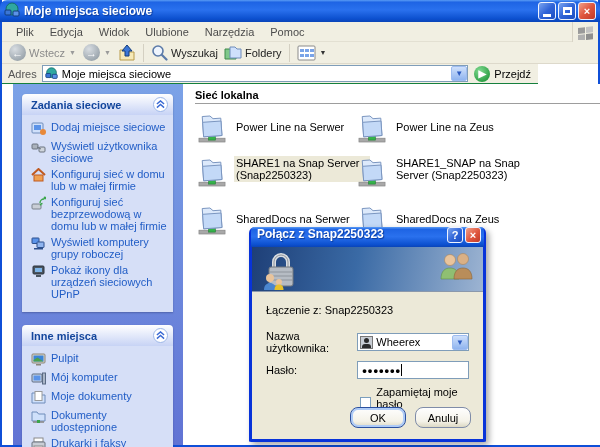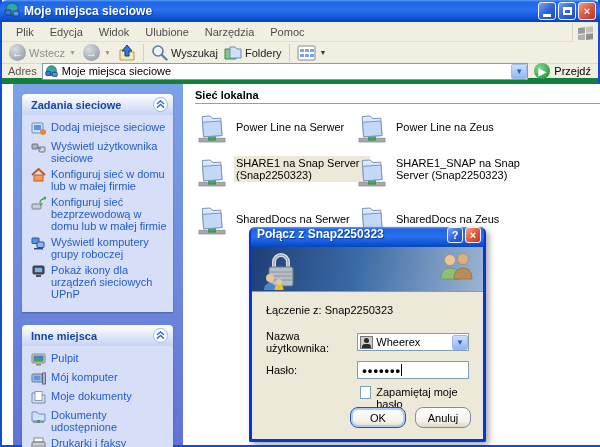--- a/index.html
+++ b/index.html
@@ -34,22 +34,22 @@
     display:flex; align-items:center; padding-left:4px; border-bottom:1px solid #ddd9cb; }
   .tbtn { display:flex; align-items:center; gap:3px; padding:0 3px; height:20px; }
   .tbtn .lbl { color:#8b8b8b; }
   .tbtn .lblk { color:#222; }
   .circle { width:17px; height:17px; border-radius:50%; display:flex; align-items:center; justify-content:center;
     background:radial-gradient(circle at 35% 30%,#d8dde2,#9aa4ac 75%); color:#fff; font-size:11px; font-weight:bold; }
   .drop { color:#9a9a9a; font-size:7px; margin:0 1px; }
   .tsep { width:1px; height:18px; background:#d4d0c2; margin:0 4px; }
 
   
-  .addressbar { position:absolute; left:0; top:64px; width:596px; height:20px; background:#f1efe2;
-    display:flex; align-items:center; padding:0 3px; border-bottom:6px solid #15803d; }
+  .addressbar { position:absolute; left:0; top:64px; width:536px; height:20px; background:#f1efe2;
+    display:flex; align-items:center; padding:0 3px; border-bottom:1px solid #15803d; }
   .addr-label { color:#555; margin:0 5px 0 3px; }
   .addr-combo { flex:1; height:17px; background:#fff; border:1px solid #7f9db9; display:flex; align-items:center; padding-left:2px; }
   .addr-combo .val { margin-left:4px; color:#000; flex:1; }
   .combo-btn { width:16px; height:15px; background:linear-gradient(180deg,#cfe0fb,#8fb4ef); border:1px solid #9ebcf0;
     border-radius:2px; display:flex; align-items:center; justify-content:center; color:#2c5ac0; font-size:8px; }
   .go { display:flex; align-items:center; gap:4px; margin-left:6px; padding-right:4px; }
   .gocircle { width:16px; height:16px; border-radius:50%; background:radial-gradient(circle at 35% 30%,#7fd98f,#2a9e43 75%);
     color:#fff; display:flex; align-items:center; justify-content:center; font-size:10px; font-weight:bold; }
 
   
@@ -96,21 +96,21 @@
   .frow { display:flex; align-items:center; margin-bottom:7px; }
   .frow .flabel { width:94px; color:#000; }
   .field { width:115px; height:18px; background:#fff; border:1px solid #7f9db9; display:flex; align-items:center; overflow:hidden; }
   .field .uval { margin-left:3px; flex:1; }
   .field .pw { margin-left:4px; font-size:13px; font-weight:bold; letter-spacing:1px; }
   .caret { width:1px; height:12px; background:#000; }
   .avatar { width:13px; height:13px; margin-left:2px; flex:none; background:#c8cdd4; border:1px solid #777;
     position:relative; overflow:hidden; }
   .avatar::before { content:""; position:absolute; left:3px; top:1px; width:5px; height:5px; border-radius:50%; background:#2b2b2b; }
   .avatar::after { content:""; position:absolute; left:1px; top:7px; width:9px; height:6px; border-radius:3px 3px 0 0; background:#2b2b2b; }
-  .chkrow { display:flex; align-items:flex-start; gap:5px; margin:6px 0 0 94px; }
+  .chkrow { display:flex; align-items:flex-end; gap:5px; margin:6px 0 0 94px; }
   .checkbox { width:13px; height:13px; background:#fff; border:1px solid #7b9ebd; }
   .btnrow { position:absolute; right:12px; bottom:10px; display:flex; gap:9px; }
   .xpbtn { width:56px; height:21px; border:1px solid #7f8ca8; border-radius:8px; color:#000;
     background:linear-gradient(180deg,#fefefe 0%,#f4f2e8 70%,#dcd8c4 100%);
     display:flex; align-items:center; justify-content:center; }
   .xpbtn.focused { border-color:#2a50a0; box-shadow:inset 0 0 0 2px #aecbf7; }
 </style>
 </head>
 <body>
 

